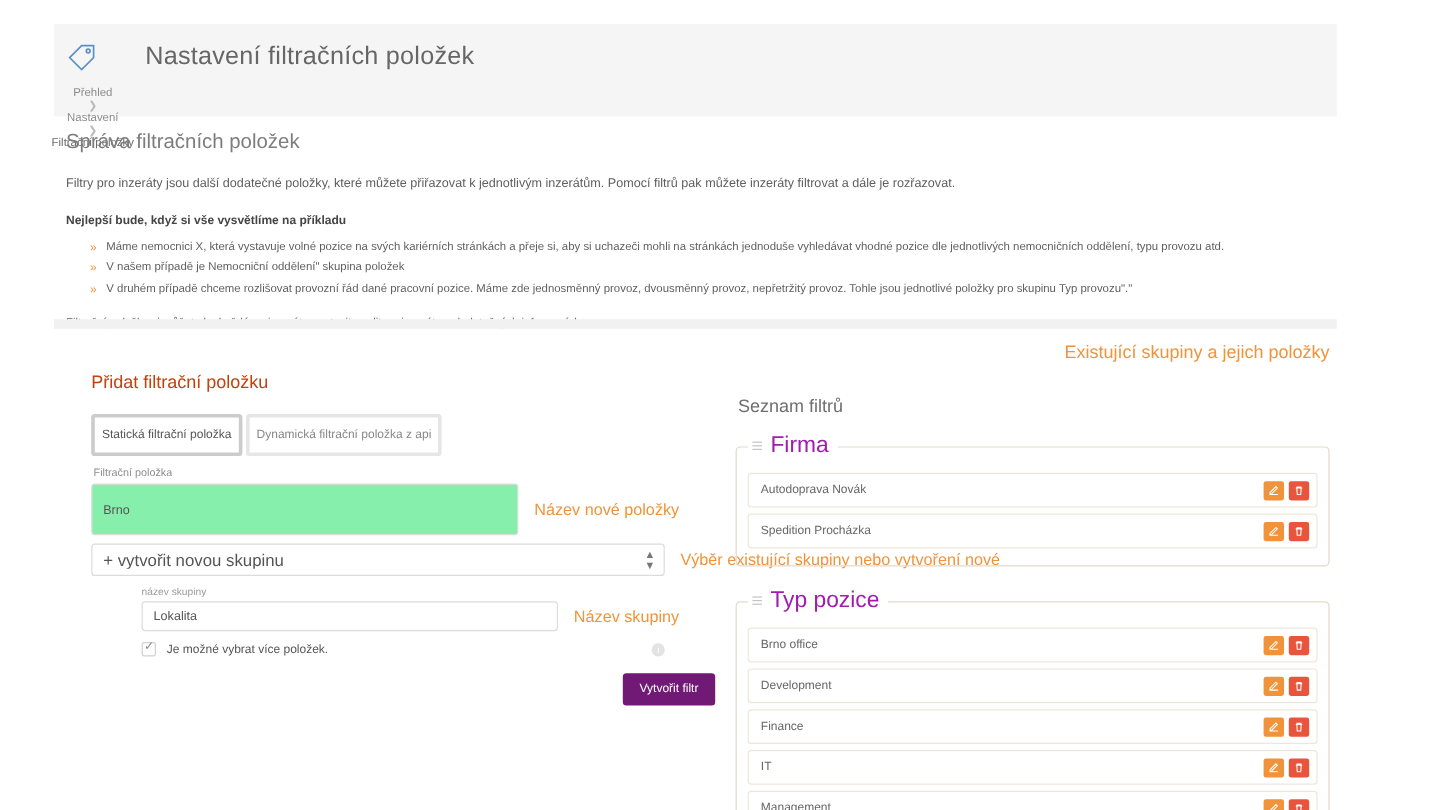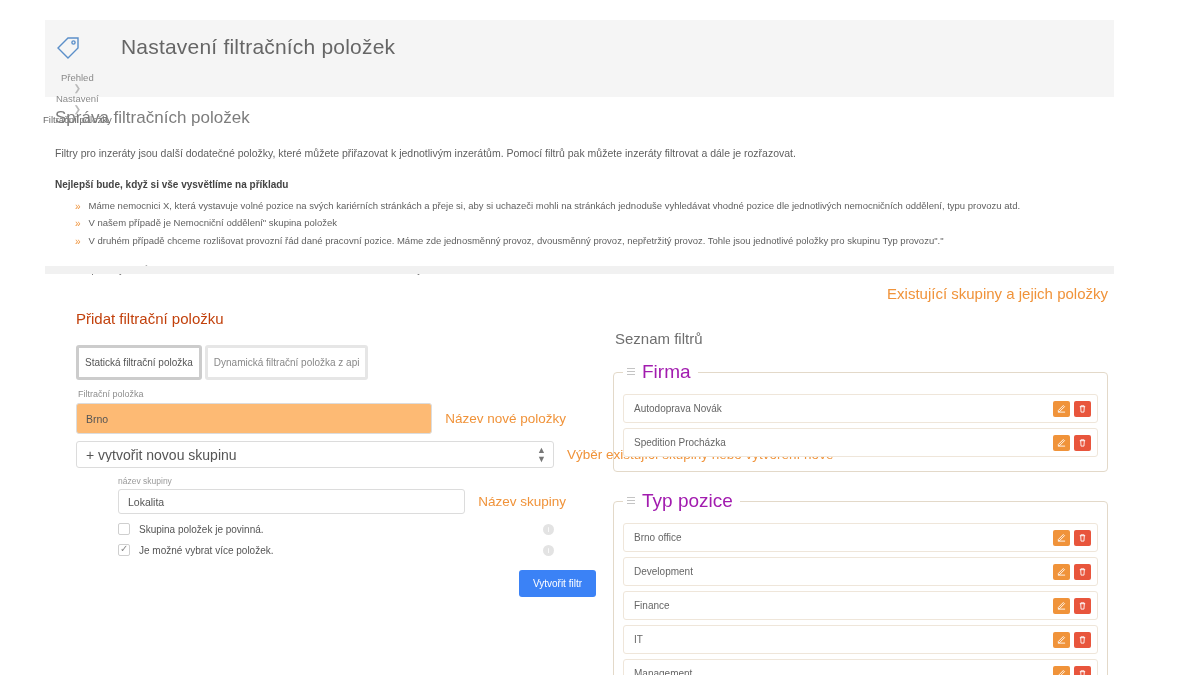--- a/index.html
+++ b/index.html
@@ -135,24 +135,24 @@
   .tab.active { border-color: #ccc; color: #555; }
   .tab.inactive { border-color: #e6e6e6; color: #888; margin-left: 3px; }
 
   .field-label {
     font-size: 9px;
     color: #8e8e8e;
     margin: 9px 0 4px 2px;
   }
   .input-row { display: flex; align-items: center; }
   .text-input {
-    width: 478px; height: 31px;
+    width: 478px; height: 43px;
     border: 1px solid #dcdcdc;
     border-radius: 3px;
-    background: #fdba74;
+    background: #86efac;
     font-size: 10.5px;
     color: #555;
     padding: 0 9px;
     outline: none;
     font-family: "Liberation Sans", sans-serif;
   }
   .select-wrap { position: relative; width: 478px; margin-top: 7px; }
   .select-input {
     width: 478px; height: 27px;
     border: 1px solid #dcdcdc;
@@ -226,21 +226,21 @@
     width: 11px; height: 11px;
     border-radius: 50%;
     background: #e3e3e3;
     color: #fff;
     font-size: 8px;
     line-height: 11px;
     text-align: center;
   }
   .submit-row { width: 520px; display: flex; justify-content: flex-end; margin-top: 14px; }
   .btn-primary {
-    background: #3b82f6;
+    background: #701a75;
     color: #fff;
     border: none;
     border-radius: 3px;
     font-size: 10px;
     padding: 8px 14px;
     cursor: pointer;
     font-family: "Liberation Sans", sans-serif;
   }
 
   
@@ -389,25 +389,20 @@
     </div>
 
     <div class="sub-block">
       <div class="sub-label">název skupiny</div>
       <div class="input-row">
         <input class="sub-input" value="Lokalita" style="">
         <span class="annot">Název skupiny</span>
       </div>
 
       <div class="check-row">
-        <span class="cbox"></span>
-        <span class="check-label">Skupina položek je povinná.</span>
-        <span class="info-dot">i</span>
-      </div>
-      <div class="check-row">
         <span class="cbox checked"></span>
         <span class="check-label">Je možné vybrat více položek.</span>
         <span class="info-dot">i</span>
       </div>
     </div>
 
     <div class="submit-row">
       <button class="btn-primary">Vytvořit filtr</button>
     </div>
   </div>

